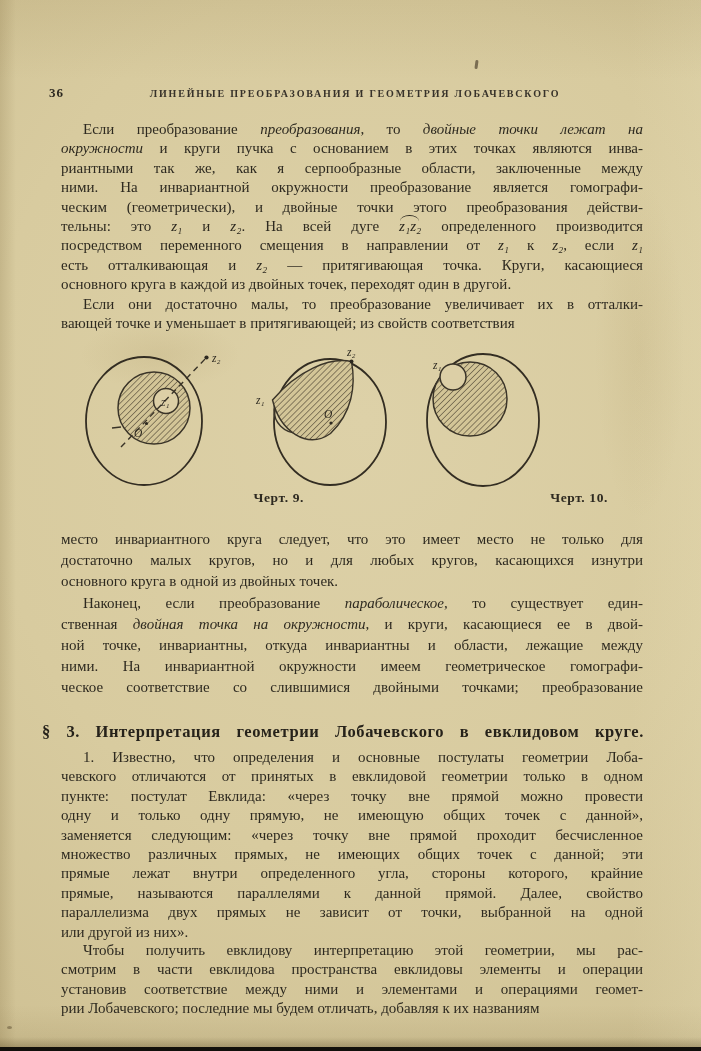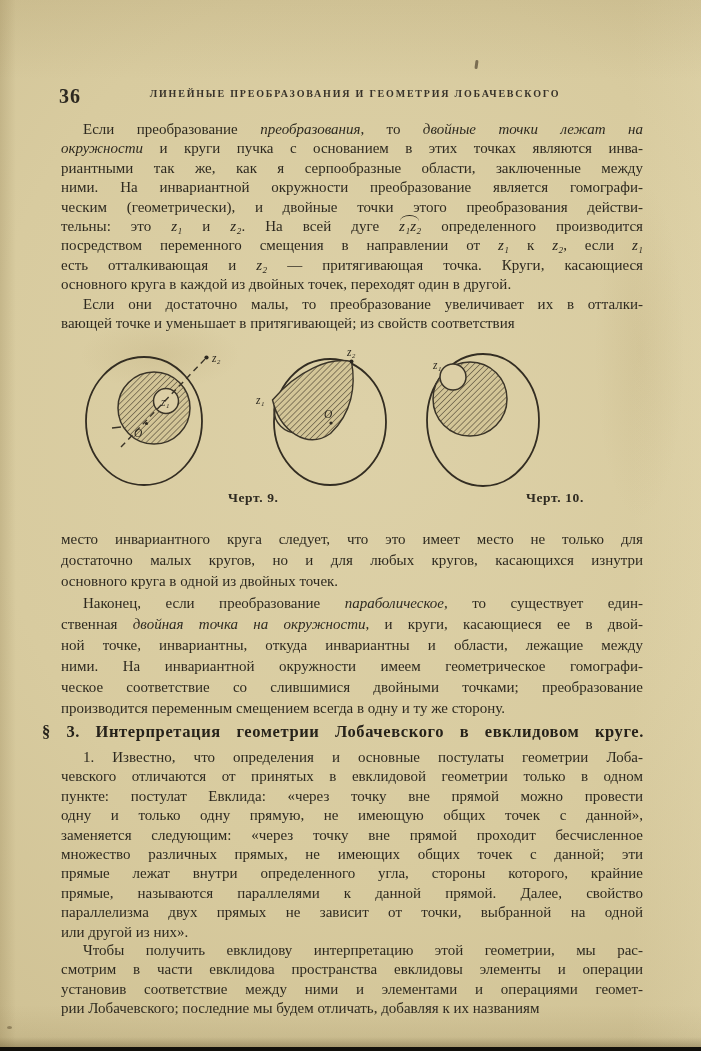--- a/index.html
+++ b/index.html
@@ -16,21 +16,21 @@
       radial-gradient(90% 70% at 52% 40%, #ddd1a8 0%, #d8cb9f 60%, #d0c295 100%);
   }
   .stain{position:absolute;pointer-events:none;}
   .stain.s1{left:80px;top:320px;width:160px;height:70px;background:radial-gradient(closest-side,rgba(150,125,70,.12),rgba(150,125,70,0));}
   .stain.s2{left:595px;top:180px;width:90px;height:340px;background:radial-gradient(closest-side,rgba(150,125,70,.10),rgba(150,125,70,0));}
   .speck-tr{position:absolute;left:475px;top:60px;width:2.5px;height:9px;background:#7a6d52;border-radius:2px;transform:rotate(8deg);}
   .speck-bl{position:absolute;left:7px;top:1026px;width:5px;height:3px;background:rgba(110,95,65,.6);border-radius:50%;}
   .bottom-shadow{position:absolute;left:0;right:0;bottom:4px;height:10px;background:linear-gradient(0deg,rgba(80,65,30,.28),rgba(80,65,30,0));}
   .bottom-bar{position:absolute;left:0;right:0;bottom:0;height:4px;background:#12100b;}
 
-  .pageno{position:absolute;left:59px;top:85px;font-size:20px;font-weight:700;letter-spacing:1px;color:#2c2820;}
+  .pageno{position:absolute;left:49px;top:85px;font-size:13px;font-weight:700;letter-spacing:1px;color:#2c2820;}
   .runhead{position:absolute;left:105px;top:88px;width:500px;text-align:center;
     font-size:10px;font-weight:700;letter-spacing:1.8px;color:#37322a;white-space:nowrap;}
 
   .para{position:absolute;left:61px;width:582px;font-size:15px;font-weight:500;color:#2e2a20;}
   #p1{top:120px;line-height:19.4px}
   #p2{top:295px;line-height:19.4px}
   #p3{top:529px;line-height:21.2px}
   #p4{top:593px;line-height:21px}
   #p5{top:748px;line-height:19.4px}
   #p6{top:941px;line-height:19.4px}
@@ -40,21 +40,21 @@
   .it{font-style:italic;}
   .arc{position:relative;display:inline-block;font-style:italic;}
   .arc::after{content:'';position:absolute;left:1px;right:2px;top:-2px;height:5px;
     border-top:1.3px solid currentColor;border-radius:50% 50% 0 0/100% 100% 0 0;}
 
   .heading{position:absolute;left:42px;top:722px;width:602px;
     font-size:16.5px;font-weight:700;letter-spacing:.6px;color:#26221a;
     text-align:justify;text-align-last:justify;}
 
   .figs{position:absolute;left:60px;top:338px;width:620px;height:172px;}
-  .caption{position:absolute;top:490px;font-size:13.5px;font-weight:600;letter-spacing:.6px;color:#2e2a21;text-align:left;}
+  .caption{position:absolute;top:490px;font-size:13.5px;font-weight:600;letter-spacing:.6px;color:#2e2a21;text-align:right;}
   #cap9{left:228px;width:76px;}
   #cap10{left:526px;width:82px;}
   .flabel{font-family:"Liberation Serif","DejaVu Serif",serif;font-style:italic;font-size:11.5px;fill:#2d2920;}
 </style>
 </head>
 <body>
 
 <div class="page">
   <div class="stain s1"></div>
   <div class="stain s2"></div>
@@ -130,21 +130,20 @@
       <div class="tline"><span>место инвариантного круга следует, что это имеет место не только для</span></div>
       <div class="tline"><span>достаточно малых кругов, но и для любых кругов, касающихся изнутри</span></div>
       <div class="tline tlast"><span>основного круга в одной из двойных точек.</span></div>
     </div>
   <div class="para" id="p4">
       <div class="tline tind"><span>Наконец, если преобразование </span><span class="it">параболическое</span><span>, то существует един-</span></div>
       <div class="tline"><span>ственная </span><span class="it">двойная точка на окружности</span><span>, и круги, касающиеся ее в двой-</span></div>
       <div class="tline"><span>ной точке, инвариантны, откуда инвариантны и области, лежащие между</span></div>
       <div class="tline"><span>ними. На инвариантной окружности имеем геометрическое гомографи-</span></div>
       <div class="tline"><span>ческое соответствие со слившимися двойными точками; преобразование</span></div>
-      <div class="tline tlast"><span>производится переменным смещением всегда в одну и ту же сторону.</span></div>
     </div>
 
   <div class="heading">§ 3. Интерпретация геометрии Лобачевского в евклидовом круге.</div>
 
   <div class="para" id="p5">
       <div class="tline tind"><span>1. Известно, что определения и основные постулаты геометрии Лоба-</span></div>
       <div class="tline"><span>чевского отличаются от принятых в евклидовой геометрии только в одном</span></div>
       <div class="tline"><span>пункте: постулат Евклида: «через точку вне прямой можно провести</span></div>
       <div class="tline"><span>одну и только одну прямую, не имеющую общих точек с данной»,</span></div>
       <div class="tline"><span>заменяется следующим: «через точку вне прямой проходит бесчисленное</span></div>

